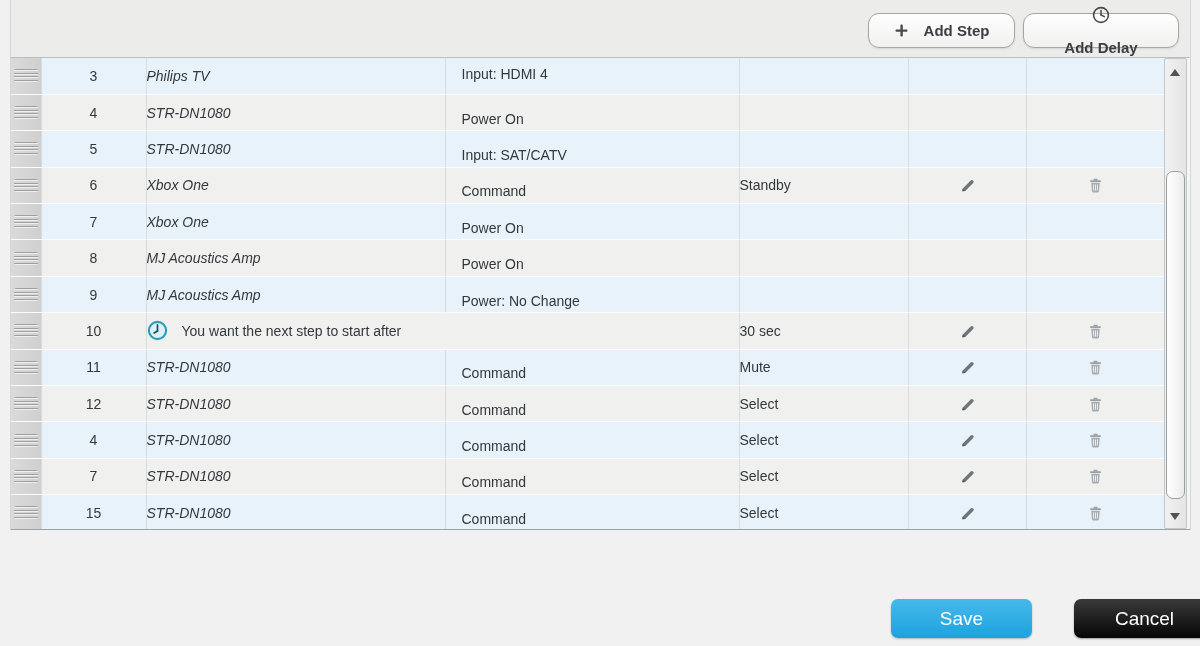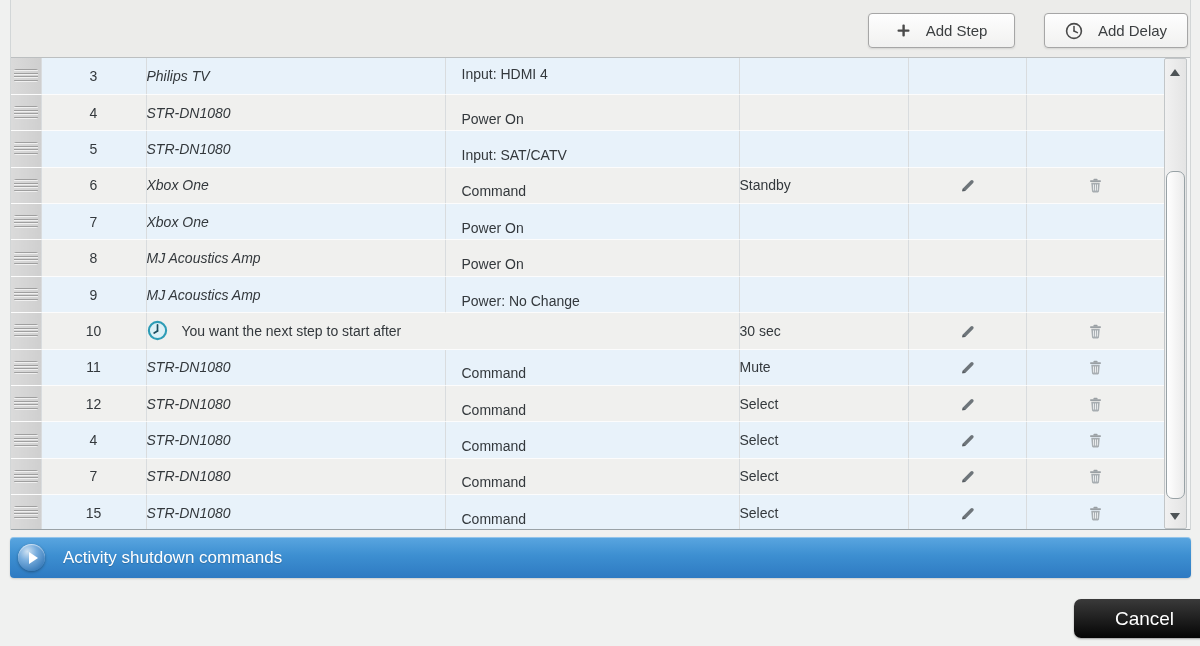--- a/index.html
+++ b/index.html
@@ -14,27 +14,27 @@
   .panel-border{position:absolute;top:0;width:1px;height:530px;background:#d2d6d7;}
   .panel-border.left{left:10px;}
   .panel-border.right{left:1190px;}
 
   
   .toolbar{position:absolute;left:11px;top:0;width:1179px;height:57px;background:#ececea;}
   .tbtn{
     position:absolute;top:13px;height:35px;box-sizing:border-box;
     display:flex;align-items:center;justify-content:center;gap:15px;
     background:linear-gradient(#fefefe,#f1f1f0);
-    border:1px solid #a6a6a6;border-radius:4px;
-    font-size:15px;font-weight:normal;color:#3c3f41;
+    border:1px solid #a6a6a6;border-radius:11px;
+    font-size:15px;font-weight:bold;color:#3c3f41;
     box-shadow:0 1px 2px rgba(0,0,0,0.10);
     cursor:pointer;
   }
   #btn-add-step{left:857px;width:147px;}
-  #btn-add-delay{left:1033px;width:144px;}
+  #btn-add-delay{left:1012px;width:156px;flex-direction:column;}
   .tbtn svg{display:block;}
 
   
   .tablewrap{
     position:absolute;left:11px;top:57px;width:1179px;height:473px;
     background:#f4f5f5;border-top:1px solid #bcbfc0;border-bottom:1px solid #9aa2a6;
     box-sizing:border-box;overflow:hidden;
   }
   table.steps{border-collapse:collapse;table-layout:fixed;width:1154px;}
   table.steps td{
@@ -406,22 +406,17 @@
         </tbody>
     </table>
 
     <div class="vscroll">
       <div class="sarrow up"></div>
       <div class="sthumb"></div>
       <div class="sarrow down"></div>
     </div>
   </div>
 
-  <div class="shutdown">
-    <div class="disc">
-        <div class="tri"></div>
-      </div>
-    <div class="shutdown-label">Activity shutdown commands</div>
-  </div>
-
+
+  <div class="fbtn" id="btn-save">Save</div>
   <div class="fbtn" id="btn-cancel">Cancel</div>
 
 </div>
 
 </body></html>

